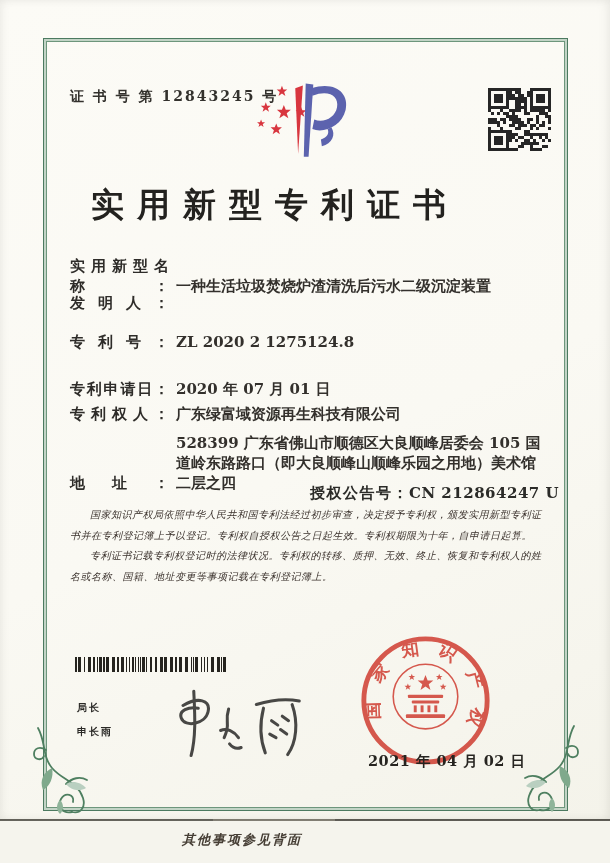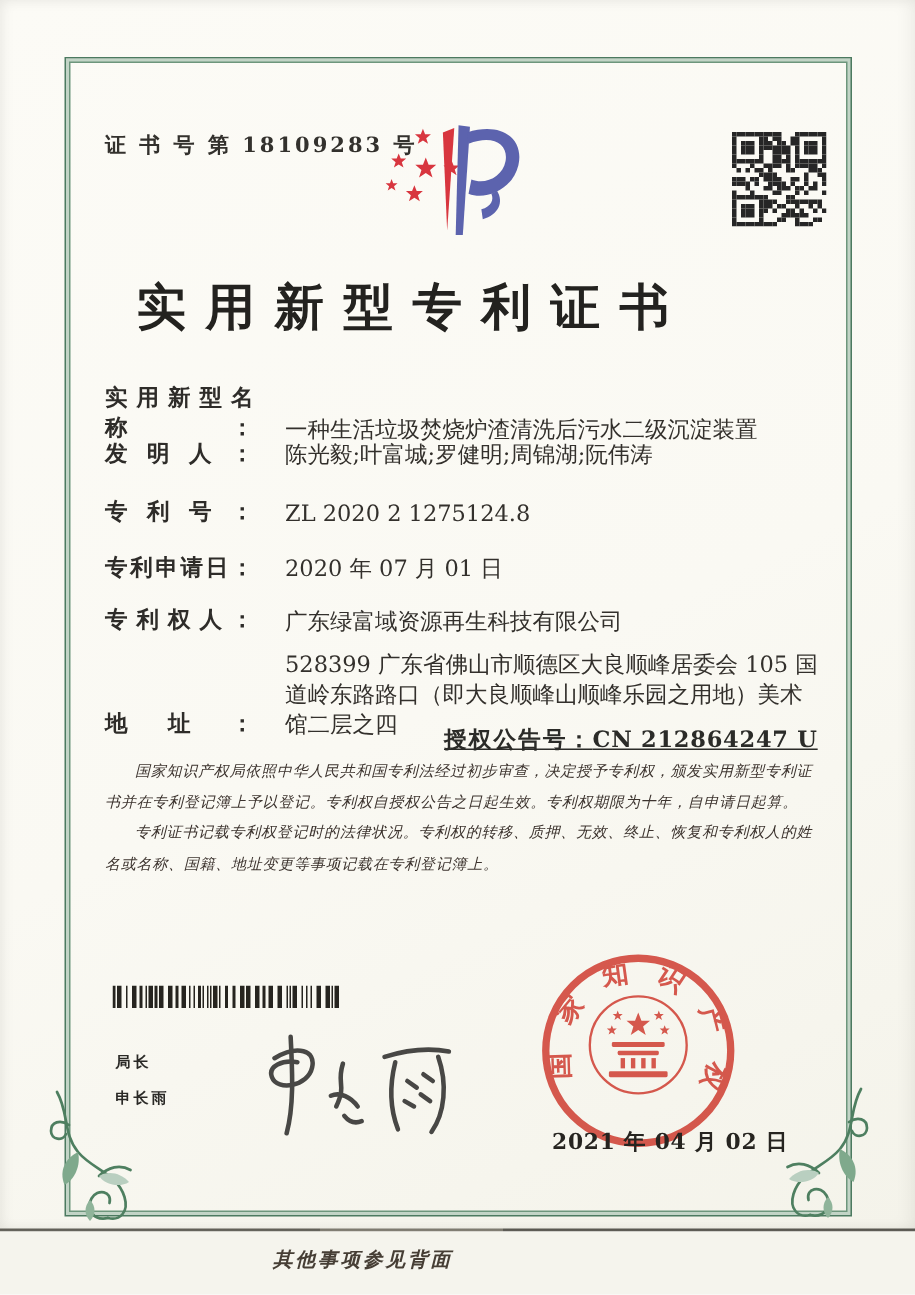--- a/index.html
+++ b/index.html
@@ -35,25 +35,25 @@
     text-align:center;font-size:33px;font-weight:700;
     letter-spacing:13px;text-indent:13px;color:#23221f;
   }
   .row{position:absolute;left:70px;width:478px;display:flex;align-items:flex-end;
     font-size:15px;line-height:20px;}
   .flabel{
     flex:none;display:inline-block;width:99px;
     font-family:"Liberation Sans", sans-serif;font-weight:700;color:#2e2c29;
     text-align:justify;text-align-last:justify;
   }
-  .fvalue{margin-left:21px;font-weight:400;color:#33302c;}
+  .fvalue{margin-left:7px;font-weight:700;color:#33302c;}
   .grant-pair{white-space:nowrap;}
   .grant-pair .glabel{font-family:"Liberation Sans", sans-serif;font-weight:700;letter-spacing:1.5px;}
   .grant-pair .gvalue{font-weight:600;letter-spacing:.5px;}
-  .pair2{position:absolute;left:226px;top:0;text-decoration:underline;}
+  .pair2{position:absolute;left:240px;top:0;}
   .paras{
     position:absolute;left:70px;top:505px;width:479px;
     font-style:italic;color:var(--kai_ink);
     font-size:10px;line-height:20.5px;
   }
   .paras p{margin:0;text-indent:2em;letter-spacing:.5px;}
   .barcode{position:absolute;left:75px;top:657px;width:157px;height:15px;}
   .issuer-title,.issuer-name{
     position:absolute;left:77px;font-family:"Liberation Sans", sans-serif;
     font-weight:700;font-size:10px;letter-spacing:2px;color:#2a2926;
@@ -115,21 +115,21 @@
       <path d="M44,24 C50,20 56,22 56,28 C56,34 48,35 46,30"></path>
       <path d="M24,58 C18,52 10,50 3,54"></path>
     </g>
     <g stroke="none">
       <path d="M38,42 C46,46 51,54 47,64 C40,60 36,51 38,42 Z" fill="#7fa98c"></path>
       <path d="M24,58 C20,64 10,66 4,62 C9,56 18,54 24,58 Z" fill="#b9cfc0"></path>
       <path d="M30,74 C34,78 34,84 30,88 C26,84 26,78 30,74 Z" fill="#8fb49a"></path>
     </g>
   </svg>
 
-  <div class="cert-no">证 书 号 第 18109283 号</div>
+  <div class="cert-no">证 书 号 第 12843245 号</div>
 
   <svg class="logo" width="106" height="95" viewBox="0 0 110 100">
     <g fill="var(--logo_red)">
       <path id="star" d="M0,-7 L1.9,-2.2 7,-2.2 2.9,1.3 4.5,6.3 0,3.3 -4.5,6.3 -2.9,1.3 -7,-2.2 -1.9,-2.2 Z" transform="translate(36,18) scale(0.8)"></path>
       <use href="#star" transform="translate(-16,4)" x="36" y="18"></use>
       <path d="M0,-7 L1.9,-2.2 7,-2.2 2.9,1.3 4.5,6.3 0,3.3 -4.5,6.3 -2.9,1.3 -7,-2.2 -1.9,-2.2 Z" transform="translate(19,35) scale(0.75)"></path>
       <path d="M0,-7 L1.9,-2.2 7,-2.2 2.9,1.3 4.5,6.3 0,3.3 -4.5,6.3 -2.9,1.3 -7,-2.2 -1.9,-2.2 Z" transform="translate(38,40) scale(1.05)"></path>
       <path d="M0,-7 L1.9,-2.2 7,-2.2 2.9,1.3 4.5,6.3 0,3.3 -4.5,6.3 -2.9,1.3 -7,-2.2 -1.9,-2.2 Z" transform="translate(14,52) scale(0.6)"></path>
       <path d="M0,-7 L1.9,-2.2 7,-2.2 2.9,1.3 4.5,6.3 0,3.3 -4.5,6.3 -2.9,1.3 -7,-2.2 -1.9,-2.2 Z" transform="translate(30,58) scale(0.85)"></path>
       <polygon points="50,15 58,12 53,84"></polygon>
@@ -393,27 +393,26 @@
       </svg></div>
 
   <h1 class="title">实用新型专利证书</h1>
 
   <div class="row" style="top:256px">
     <span class="flabel">实用新型名称：</span>
     <span class="fvalue">一种生活垃圾焚烧炉渣清洗后污水二级沉淀装置</span>
   </div>
   <div class="row" style="top:293px">
     <span class="flabel">发明人：</span>
-    <span class="fvalue">陈光毅;叶富城;罗健明;周锦湖;阮伟涛</span>
   </div>
   <div class="row" style="top:332px">
     <span class="flabel">专利号：</span>
     <span class="fvalue">ZL 2020 2 1275124.8</span>
   </div>
-  <div class="row" style="top:369px">
+  <div class="row" style="top:379px">
     <span class="flabel">专利申请日：</span>
     <span class="fvalue">2020 年 07 月 01 日</span>
   </div>
   <div class="row" style="top:404px">
     <span class="flabel">专利权人：</span>
     <span class="fvalue">广东绿富域资源再生科技有限公司</span>
   </div>
   <div class="row" style="top:433px">
     <span class="flabel">地址：</span>
     <span class="fvalue">528399 广东省佛山市顺德区大良顺峰居委会 105 国道岭东路路口（即大良顺峰山顺峰乐园之用地）美术馆二层之四</span>

